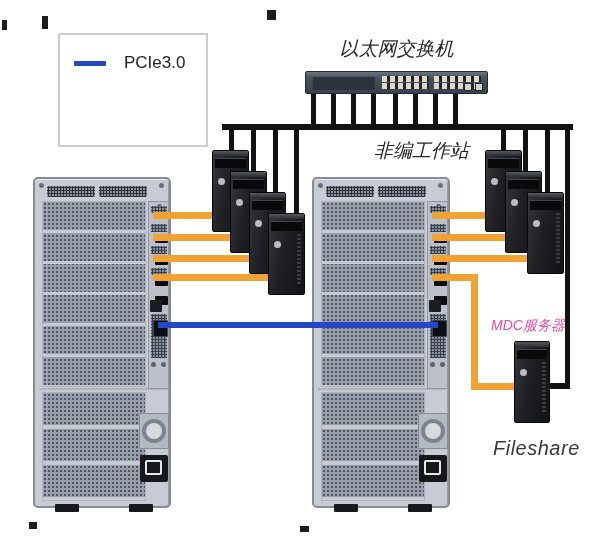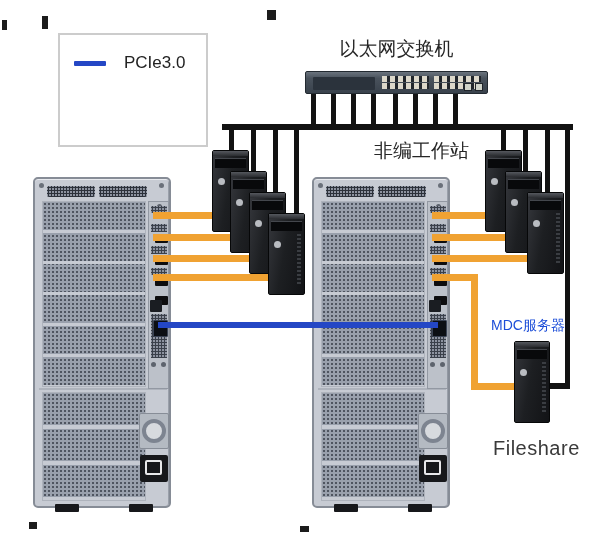--- a/index.html
+++ b/index.html
@@ -13,24 +13,24 @@
   .legend{position:absolute;left:58px;top:33px;width:150px;height:114px;border:2px solid #cccccc;
           background:#fff;box-sizing:border-box;padding:13px 0 0 14px;z-index:2;}
   .legend-row{display:flex;align-items:center;height:30px;}
   .sw{width:32px;height:5px;border-radius:1px;flex:0 0 auto;}
   .sw-eth{background:#121212;height:6px;}
   .sw-tb{background:#F0A232;}
   .sw-pcie{background:#2447C5;}
   .legend-label{margin-left:18px;font-size:17px;color:#222;}
 
   
-  .lbl{position:absolute;z-index:8;white-space:nowrap;}
+  .lbl{position:absolute;z-index:8;white-space:nowrap;font-style:italic;}
   .lbl-switch{left:305px;top:36px;width:183px;text-align:center;font-size:19px;color:#262626;}
   .lbl-ws{left:374px;top:138px;font-size:19px;color:#262626;}
-  .lbl-mdc{left:491px;top:317px;font-size:14px;color:#1d4ed8;}
+  .lbl-mdc{left:491px;top:317px;font-size:14px;color:#ec4899;}
   .lbl-a12{left:184px;top:413px;font-size:20px;color:#4d5157;letter-spacing:0.5px;}
   .lbl-fs{left:493px;top:437px;font-size:20px;color:#3a3a3a;letter-spacing:0.5px;}
 
   
   .ln{position:absolute;}
   .ln-eth{background:#121212;z-index:1;}
   .ln-tb{background:#F0A232;z-index:3;}
   .ln-pcie{background:#2447C5;z-index:3;}
 
   

